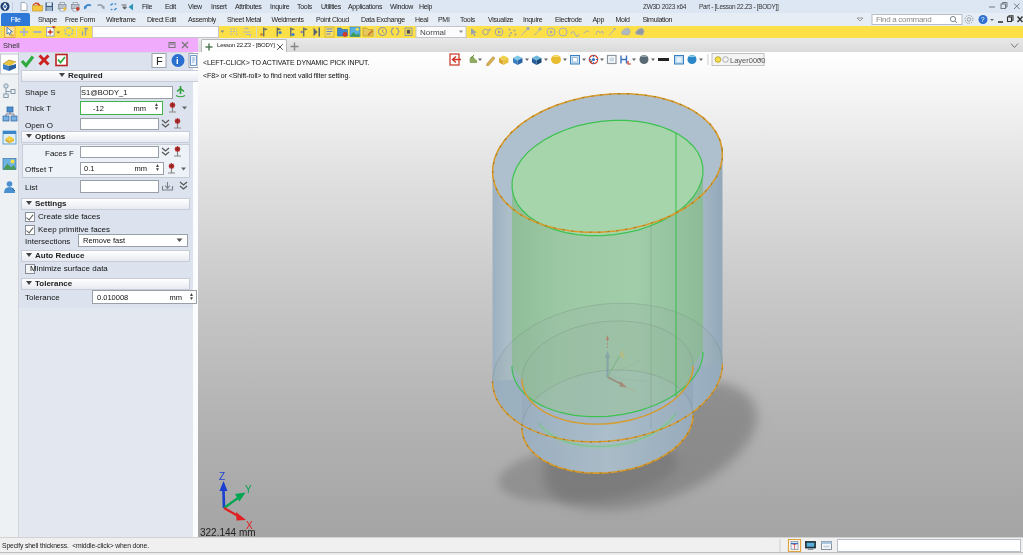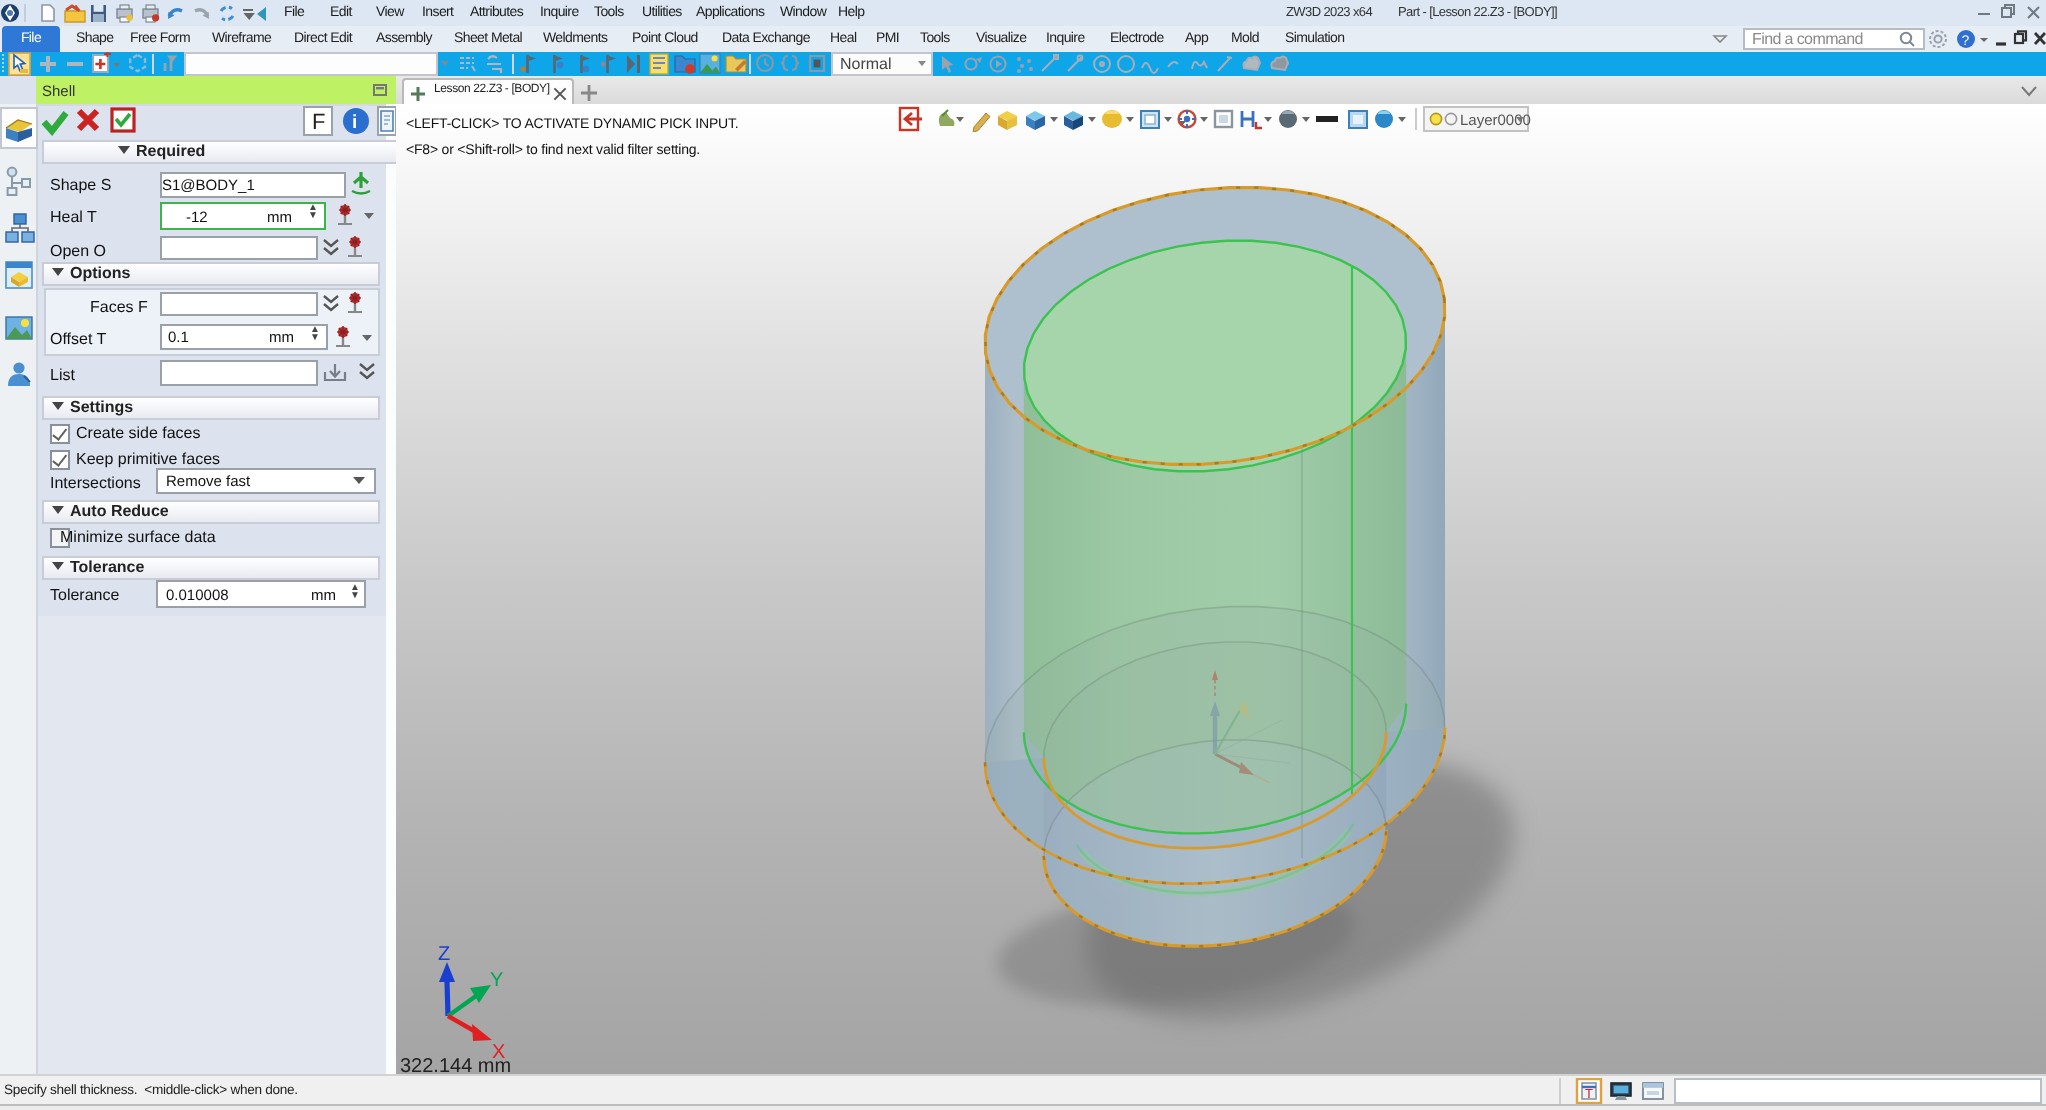--- a/index.html
+++ b/index.html
@@ -6,24 +6,24 @@
 body{width:1023px;height:555px;overflow:hidden;font-family:"Liberation Sans",sans-serif;position:relative;background:#f0f0f0;}
 .abs{position:absolute;}
 
 #titlebar{left:0;top:0;width:1023px;height:13px;background:#dde7f3;font-size:9px;color:#1b1b1b;}
 #titlebar .menu{position:absolute;top:2.5px;font-size:7px;letter-spacing:-0.3px;color:#1b1b1b;white-space:nowrap;}
 
 #tabrow{left:0;top:13px;width:1023px;height:13px;background:#e7edf5;font-size:7px;letter-spacing:-0.3px;color:#222;}
 #tabrow .rtab{position:absolute;top:3px;white-space:nowrap;}
 #filetab{position:absolute;left:1px;top:0px;width:29px;height:13px;background:#2e79d8;color:#fff;text-align:center;line-height:13px;font-size:7px;border-radius:2px 2px 0 0;}
 
-#toolbar{left:0;top:26px;width:1023px;height:12px;background:#0ea5e9;border-bottom:1px solid #d9d9d9;}
+#toolbar{left:0;top:26px;width:1023px;height:12px;background:#fde047;border-bottom:1px solid #d9d9d9;}
 
 #panel{left:0;top:38px;width:197px;height:499px;background:#dce3ee;border-right:1px solid #b9bfc7;}
-#paneltitle{left:18px;top:0;width:198px;height:14px;background:#bef264;font-size:7.5px;color:#333;border-bottom:1px solid #d5d9e0;}
+#paneltitle{left:0;top:0;width:198px;height:14px;background:#f0abfc;font-size:7.5px;color:#333;border-bottom:1px solid #d5d9e0;}
 #panelstrip{left:0;top:14px;width:18px;height:485px;background:#eef1f3;border-right:1px solid #d0d5dc;}
 #panelgutter{left:193px;top:14px;width:5px;height:485px;background:#fbfcfd;}
 .sechdr{position:absolute;left:21px;width:167px;height:10px;background:linear-gradient(#ffffff,#e7eaf1);border:1px solid #c7ccd6;font-size:8px;font-weight:bold;color:#222;line-height:10px;}
 .sechdr .tri{display:inline-block;margin:0 3px 1px 4px;width:0;height:0;border-left:3.5px solid transparent;border-right:3.5px solid transparent;border-top:4px solid #444;vertical-align:middle;}
 .flabel{position:absolute;left:25px;font-size:8px;color:#111;}
 .ffield{position:absolute;background:#fff;border:1px solid #9aa0a8;font-size:7.5px;color:#111;}
 .mm{position:absolute;font-size:7.5px;color:#111;}
 .spin{position:absolute;width:7px;font-size:5px;color:#444;line-height:3.5px;text-align:center;}
 .cb{position:absolute;width:8px;height:8px;background:#fff;border:1px solid #8a9099;}
 .cb.checked:before{content:"";position:absolute;left:2px;top:0px;width:3px;height:5.5px;border-right:1.5px solid #606060;border-bottom:1.5px solid #606060;transform:rotate(38deg);}
@@ -322,21 +322,21 @@
       <path d="M173 5 h3 M173 7 h3 M173 9 h2" stroke="#4a80c0" stroke-width="0.6"></path>
 </svg>
 
 <div class="sechdr" style="top:32px;padding-left:33px;"><span class="tri"></span>Required</div>
 <span class="flabel" style="top:50px;">Shape S</span>
 <div class="ffield" style="left:80px;top:48px;width:91px;height:10px;padding:1px 0 0 0;">S1@BODY_1</div>
 <svg class="abs" style="left:174px;top:47px" width="13" height="13" viewBox="0 0 13 13">
       <path d="M6.5 1 v8 M6.5 3.5 l-3.5 3 M6.5 3.5 l3.5 3" stroke="#2da03a" stroke-width="1.6" fill="none"></path>
       <path d="M2 10.5 q4.5 2.5 9 0" stroke="#2da03a" stroke-width="1.2" fill="none"></path>
     </svg>
-<span class="flabel" style="top:66px;">Heal T</span>
+<span class="flabel" style="top:66px;">Thick T</span>
 <div class="ffield" style="left:80px;top:63px;width:81px;height:12px;border:1.5px solid #3cb44a;">
       <span style="position:absolute;left:12px;top:2px;">-12</span>
       <span class="mm" style="right:16px;top:2px;">mm</span>
       <span class="spin" style="right:2px;top:1px;">▲<br>▼</span>
     </div>
 <svg class="abs" style="left:167px;top:64px" width="22" height="12" viewBox="0 0 22 12">
       <g>
         <path d="M5.5 5 v5" stroke="#888" stroke-width="1.2"></path>
         <path d="M2 10 h7" stroke="#888" stroke-width="1"></path>
         <circle cx="5.5" cy="3" r="2.6" fill="#cc3030"></circle>
@@ -405,21 +405,21 @@
         <path d="M0.5 0.5 l3 3.5 3 -3.5 z" fill="#555"></path>
       </svg>
     </div>
 
 <div class="sechdr" style="top:212px;"><span class="tri"></span>Auto Reduce</div>
 <div class="cb" style="left:25px;top:226px;background:#f2f4f6;"></div>
     <span class="cblabel" style="left:30px;top:226px;text-align:center;">Minimize surface data</span>
 
 <div class="sechdr" style="top:240px;"><span class="tri"></span>Tolerance</div>
 <span class="flabel" style="top:255px;">Tolerance</span>
-<div class="ffield" style="left:78px;top:252px;width:103px;height:12px;">
+<div class="ffield" style="left:92px;top:252px;width:103px;height:12px;">
       <span style="position:absolute;left:4px;top:2px;">0.010008</span>
       <span class="mm" style="right:14px;top:2px;">mm</span>
       <span class="spin" style="right:1px;top:2px;">▲<br>▼</span>
     </div>
 <div class="abs" style="left:19px;top:270px;width:174px;height:229px;background:#e2e7f0;"></div>
 </div>
 <div class="abs" id="doctabbar">
 <div id="doctab">
       <svg style="position:absolute;left:3px;top:3px" width="8" height="8" viewBox="0 0 8 8">
         <path d="M4 0.5 v7 M0.5 4 h7" stroke="#557a58" stroke-width="1.5"></path>

